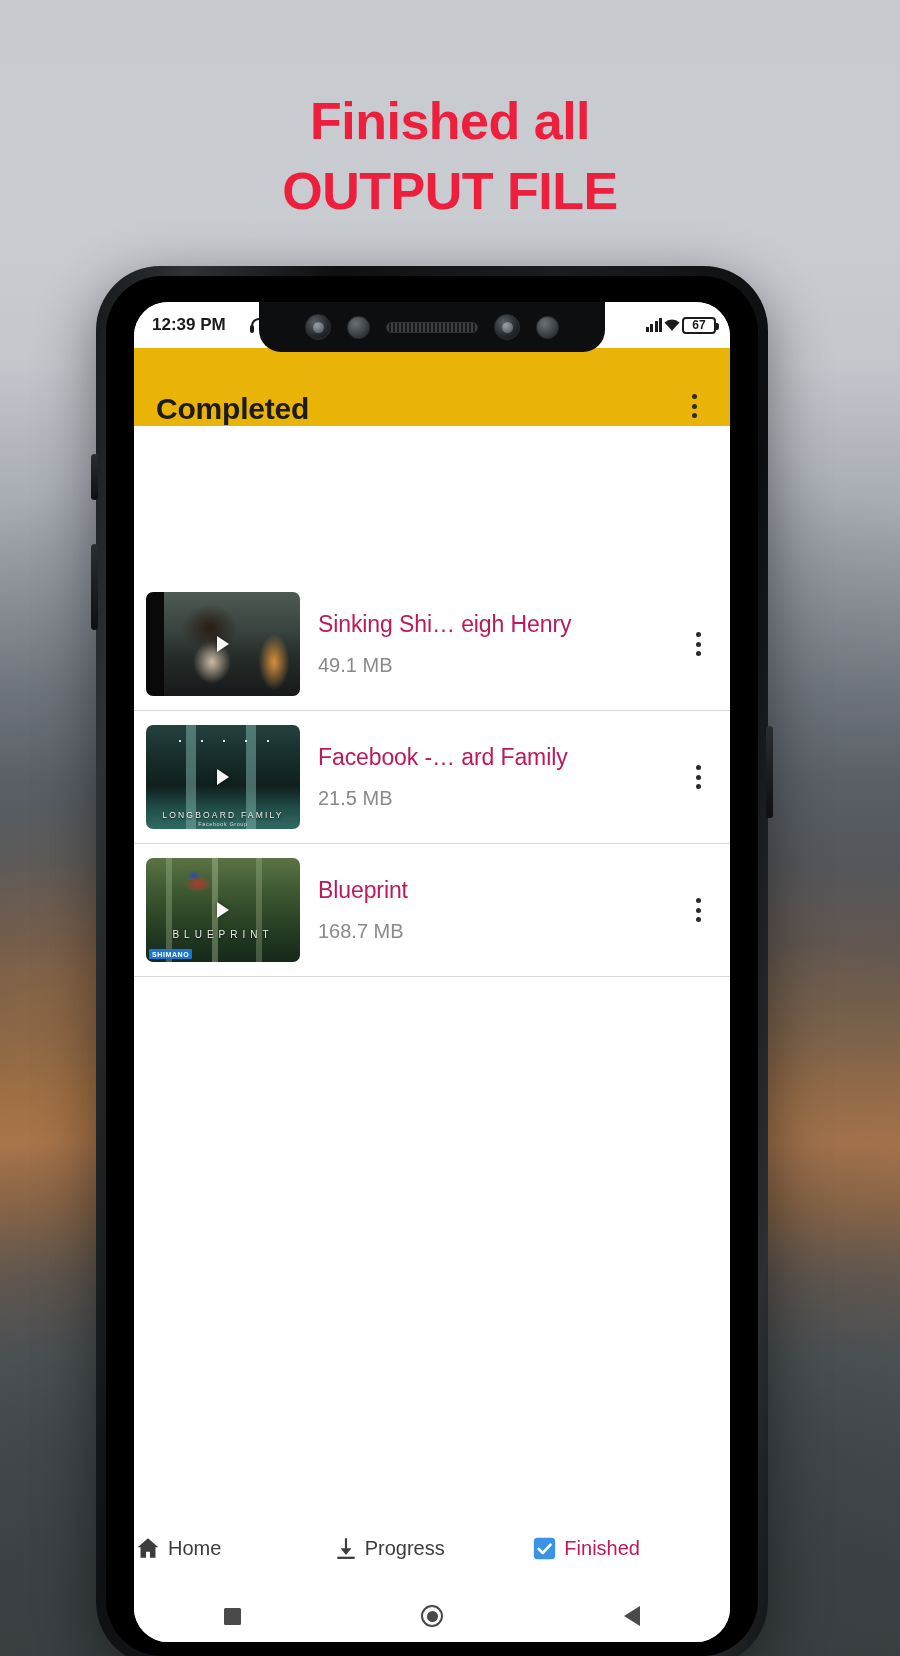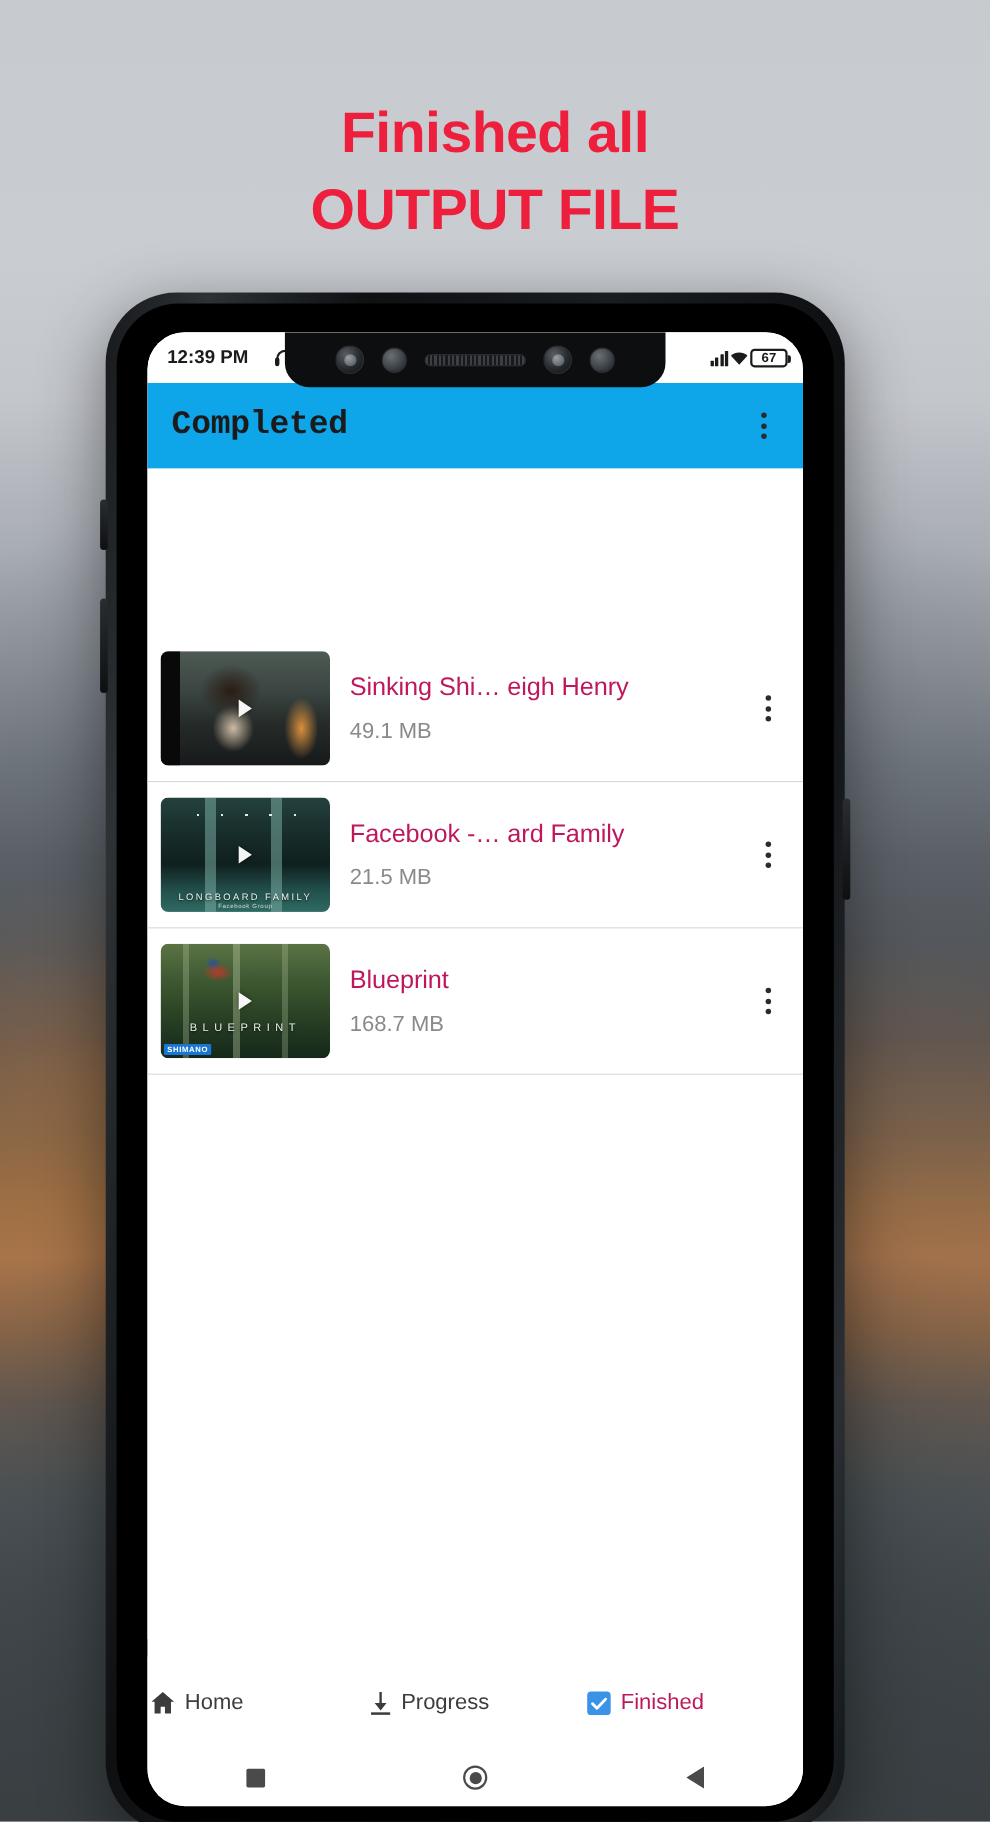--- a/index.html
+++ b/index.html
@@ -121,21 +121,21 @@
     display: flex;
     align-items: center;
     padding: 0 14px 0 18px;
     font-size: 17px;
     font-weight: bold;
     color: #1b1b1b;
     z-index: 3;
   }
   .sb-left { display: flex; align-items: center; gap: 24px; }
   .sb-spacer { flex: 1; }
-  .sb-right { display: flex; align-items: center; gap: 0; }
+  .sb-right { display: flex; gap: 0; }
 
   .icon-headphone {
     width: 17px; height: 15px; position: relative; display: inline-block;
   }
   .icon-headphone::before {
     content: ""; position: absolute; left: 1px; top: 0;
     width: 15px; height: 9px;
     border: 2.2px solid #1b1b1b;
     border-bottom: none;
     border-radius: 8px 8px 0 0;
@@ -202,25 +202,24 @@
   .cam.lens { position: relative; display:flex; align-items:center; justify-content:center; }
   .speaker {
     width: 92px; height: 11px; border-radius: 6px;
     background: repeating-linear-gradient(90deg, #3c4044 0 2px, #17191b 2px 4px);
     border: 1px solid #303438;
   }
 
   
   .appbar {
     height: 78px;
-    background: #0ea5e9;
-    display: flex;
-    align-items: center;
+    background: #eab308;
+    display: flex;
+    align-items: flex-end;
     padding: 0 18px 0 22px;
-    font-family: Liberation Mono, monospace;
   }
   .appbar-title {
     font-size: 30px;
     font-weight: bold;
     color: #1b1b1b;
     letter-spacing: -0.2px;
   }
   .appbar-spacer { flex: 1; }
   .kebab {
     width: 36px; height: 40px;

